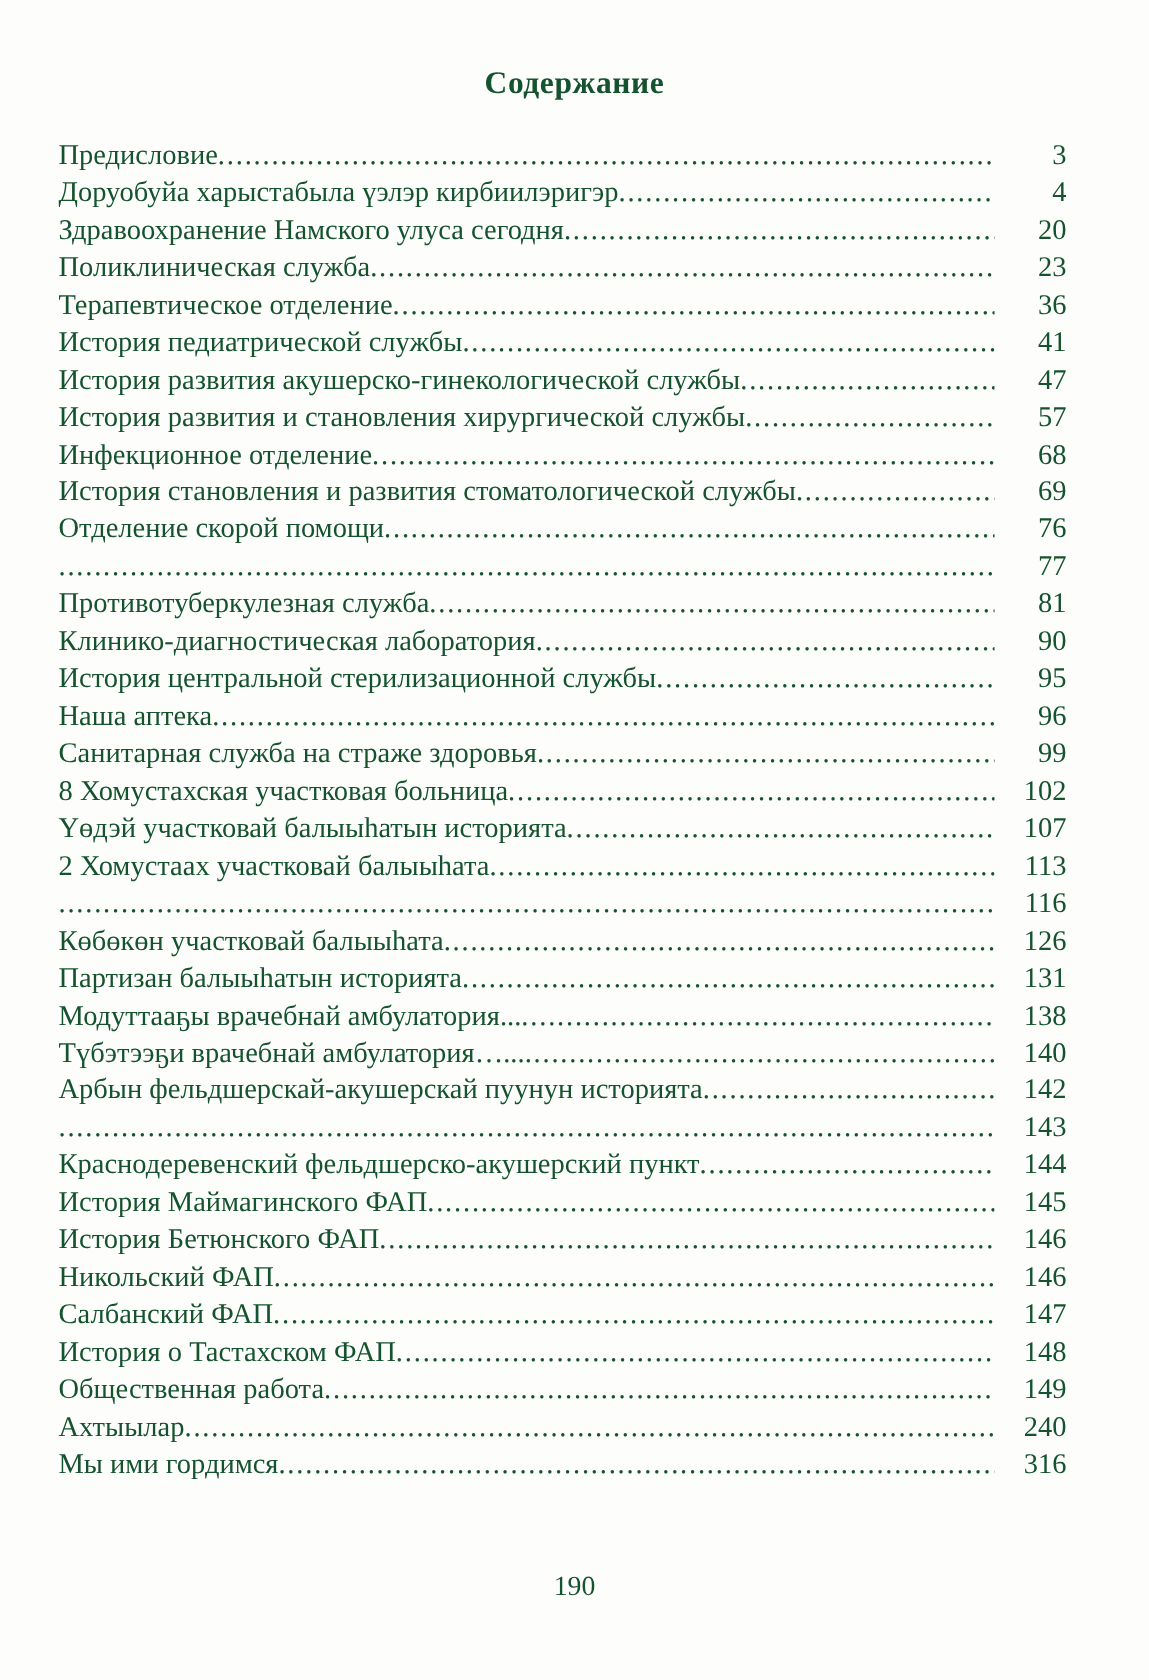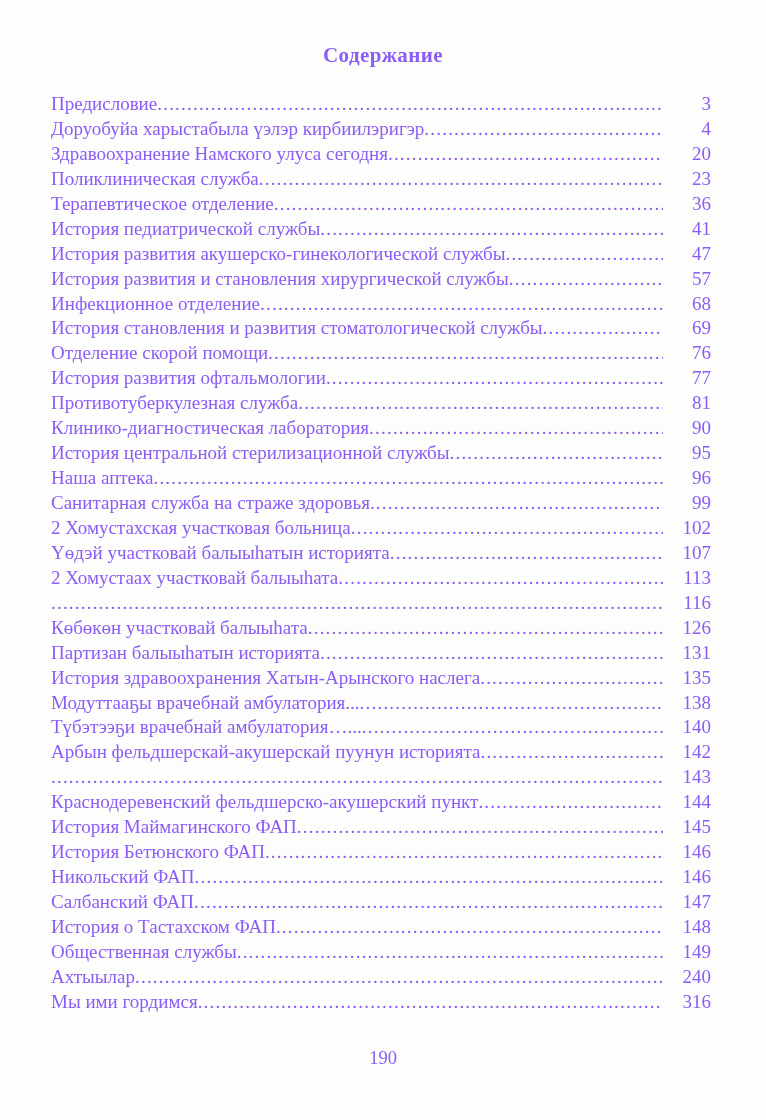--- a/index.html
+++ b/index.html
@@ -6,35 +6,35 @@
     margin: 0;
     padding: 0;
     background: #e9e9e9;
   }
   .page {
     position: relative;
     width: 766px;
     height: 1120px;
     margin: 0 auto;
     background: #fdfdfc;
-    color: #8b5cf6;
+    color: #14532d;
     font-family: "Liberation Serif", "DejaVu Serif", serif;
     overflow: hidden;
   }
   .doc-title {
     margin: 0;
     padding-top: 42px;
     text-align: center;
     font-size: 21px;
     font-weight: bold;
     letter-spacing: 0.4px;
     line-height: 26px;
   }
   .toc {
-    margin: 25px 55px 0 51px;
+    margin: 25px 55px 0 39px;
   }
   .toc-row {
     display: flex;
     align-items: baseline;
     height: 24.95px;
     font-size: 19px;
     white-space: nowrap;
   }
   .toc-label {
     flex: 0 0 auto;
@@ -119,21 +119,20 @@
     <span class="toc-label">История становления и развития стоматологической службы</span>
     <span class="toc-dots"></span>
     <span class="toc-page">69</span>
   </div>
       <div class="toc-row">
     <span class="toc-label">Отделение скорой помощи</span>
     <span class="toc-dots"></span>
     <span class="toc-page">76</span>
   </div>
       <div class="toc-row">
-    <span class="toc-label">История развития офтальмологии</span>
     <span class="toc-dots"></span>
     <span class="toc-page">77</span>
   </div>
       <div class="toc-row">
     <span class="toc-label">Противотуберкулезная служба</span>
     <span class="toc-dots"></span>
     <span class="toc-page">81</span>
   </div>
       <div class="toc-row">
     <span class="toc-label">Клинико-диагностическая лаборатория</span>
@@ -149,21 +148,21 @@
     <span class="toc-label">Наша аптека</span>
     <span class="toc-dots"></span>
     <span class="toc-page">96</span>
   </div>
       <div class="toc-row">
     <span class="toc-label">Санитарная служба на страже здоровья</span>
     <span class="toc-dots"></span>
     <span class="toc-page">99</span>
   </div>
       <div class="toc-row">
-    <span class="toc-label">2 Хомустахская участковая больница</span>
+    <span class="toc-label">8 Хомустахская участковая больница</span>
     <span class="toc-dots"></span>
     <span class="toc-page">102</span>
   </div>
       <div class="toc-row">
     <span class="toc-label">Үөдэй участковай балыыһатын историята</span>
     <span class="toc-dots"></span>
     <span class="toc-page">107</span>
   </div>
       <div class="toc-row">
     <span class="toc-label">2 Хомустаах участковай балыыһата</span>
@@ -178,25 +177,20 @@
     <span class="toc-label">Көбөкөн участковай балыыһата</span>
     <span class="toc-dots"></span>
     <span class="toc-page">126</span>
   </div>
       <div class="toc-row">
     <span class="toc-label">Партизан балыыһатын историята</span>
     <span class="toc-dots"></span>
     <span class="toc-page">131</span>
   </div>
       <div class="toc-row">
-    <span class="toc-label">История здравоохранения Хатын-Арынского наслега</span>
-    <span class="toc-dots"></span>
-    <span class="toc-page">135</span>
-  </div>
-      <div class="toc-row">
     <span class="toc-label">Модуттааҕы врачебнай амбулатория...</span>
     <span class="toc-dots"></span>
     <span class="toc-page">138</span>
   </div>
       <div class="toc-row">
     <span class="toc-label">Түбэтээҕи врачебнай амбулатория…...</span>
     <span class="toc-dots"></span>
     <span class="toc-page">140</span>
   </div>
       <div class="toc-row">
@@ -232,21 +226,21 @@
     <span class="toc-label">Салбанский ФАП</span>
     <span class="toc-dots"></span>
     <span class="toc-page">147</span>
   </div>
       <div class="toc-row">
     <span class="toc-label">История о Тастахском ФАП</span>
     <span class="toc-dots"></span>
     <span class="toc-page">148</span>
   </div>
       <div class="toc-row">
-    <span class="toc-label">Общественная службы</span>
+    <span class="toc-label">Общественная работа</span>
     <span class="toc-dots"></span>
     <span class="toc-page">149</span>
   </div>
       <div class="toc-row">
     <span class="toc-label">Ахтыылар</span>
     <span class="toc-dots"></span>
     <span class="toc-page">240</span>
   </div>
       <div class="toc-row">
     <span class="toc-label">Мы ими гордимся</span>

